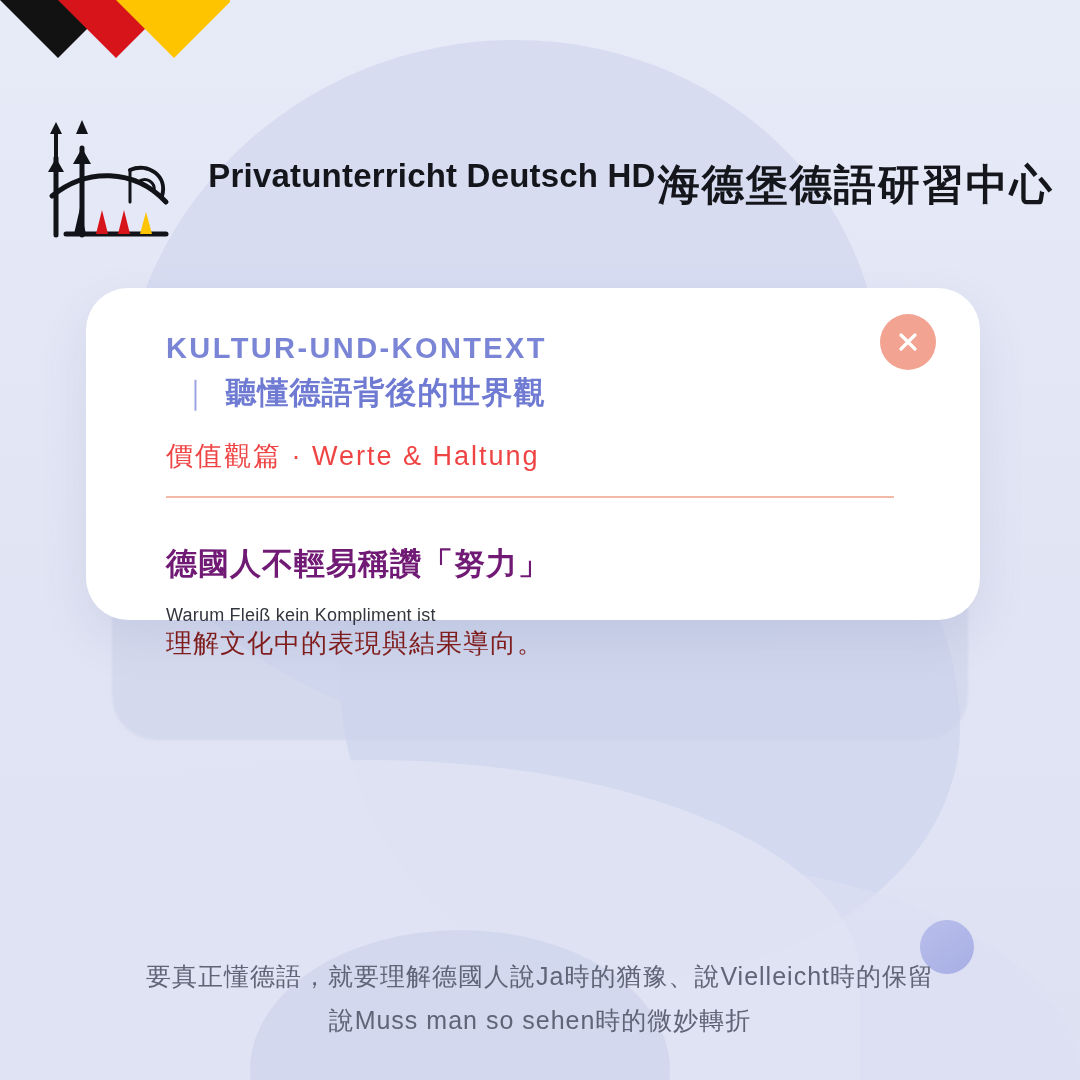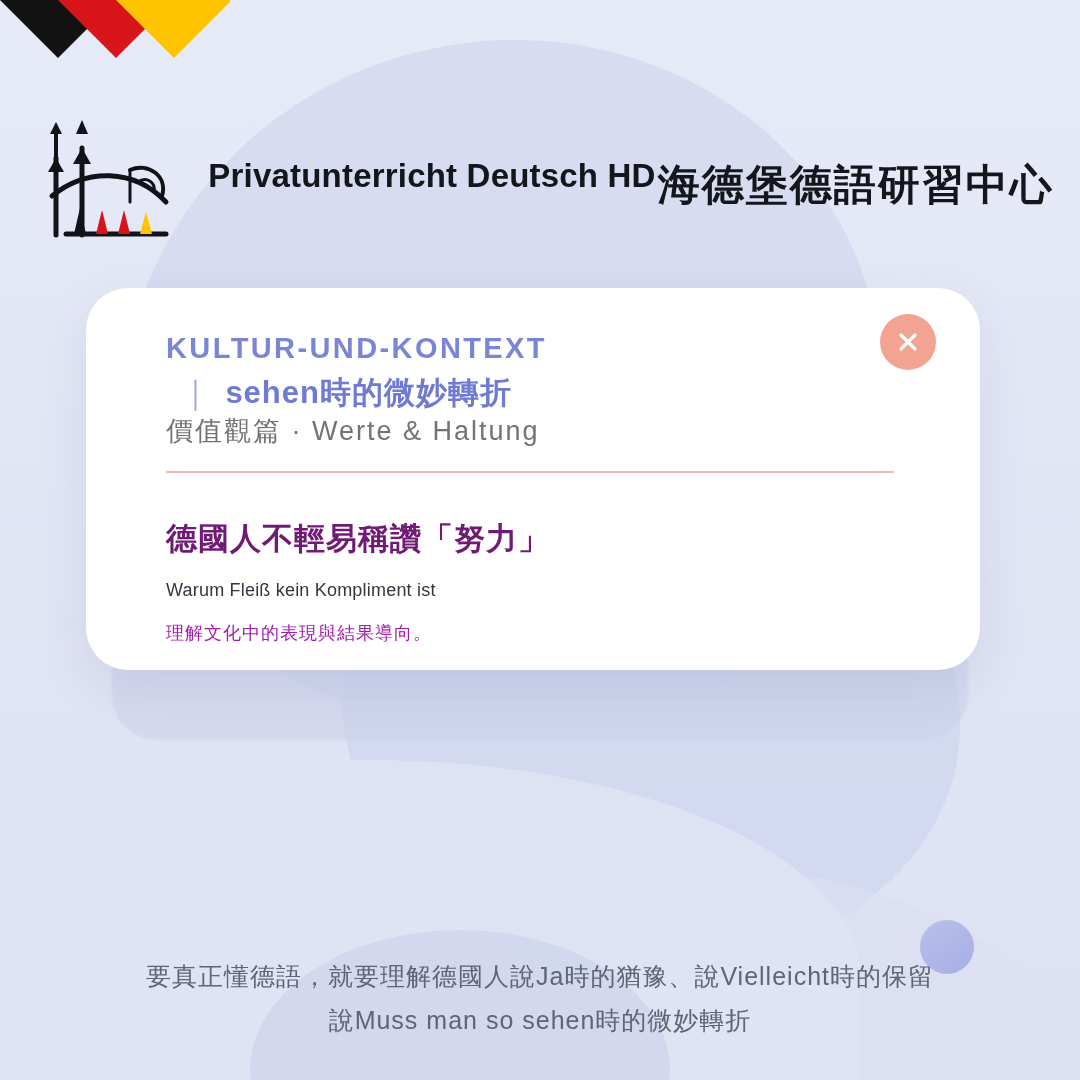--- a/index.html
+++ b/index.html
@@ -149,21 +149,21 @@
     background: #ccd2ea;
     opacity: .55;
     filter: blur(1px);
   }
 
   .card {
     position: absolute;
     left: 86px;
     top: 288px;
     width: 894px;
-    height: 382px;
+    height: 332px;
     background: #ffffff;
     border-radius: 42px;
     box-shadow: 0 18px 48px rgba(90, 100, 160, .12);
     padding: 42px 54px 0 80px;
   }
 
   .close-btn {
     position: absolute;
     right: 44px;
     top: 26px;
@@ -198,22 +198,22 @@
     align-items: baseline;
     gap: 0;
   }
   .title-divider {
     color: #9aa3df;
     padding: 0 14px;
     font-weight: 400;
   }
 
   .subtitle {
-    margin-top: 0;
-    color: #737373;
+    margin-top: 25px;
+    color: #ef4444;
     font-size: 27px;
     letter-spacing: 2px;
     line-height: 1.3;
   }
 
   .rule {
     margin-top: 22px;
     width: 728px;
     height: 2px;
     background: #f2b9a8;
@@ -228,23 +228,22 @@
   }
 
   .de-line {
     margin-top: 20px;
     color: #33363e;
     font-size: 18px;
     letter-spacing: .2px;
   }
 
   .zh-line {
-    margin-top: 20px;
-    color: #a21caf;
-    font-size: 18px;
+    color: #7f1d1d;
+    font-size: 26px;
     letter-spacing: 1px;
   }
 
   
   .footer {
     position: absolute;
     left: 0;
     top: 955px;
     width: 1080px;
     text-align: center;
@@ -317,21 +316,21 @@
         <line x1="4" y1="4" x2="18" y2="18"></line>
         <line x1="18" y1="4" x2="4" y2="18"></line>
       </g>
     </svg>
   </button>
 
   <div class="eyebrow">KULTUR-UND-KONTEXT</div>
 
   <div class="title-zh">
     <span class="title-divider">｜</span>
-    <span>sehen時的微妙轉折</span>
+    <span>聽懂德語背後的世界觀</span>
   </div>
 
   <div class="subtitle">價值觀篇 · Werte &amp; Haltung</div>
 
   <div class="rule"></div>
 
   <div class="lead">德國人不輕易稱讚「努力」</div>
   <div class="de-line">Warum Fleiß kein Kompliment ist</div>
   <div class="zh-line">理解文化中的表現與結果導向。</div>
 </div>

